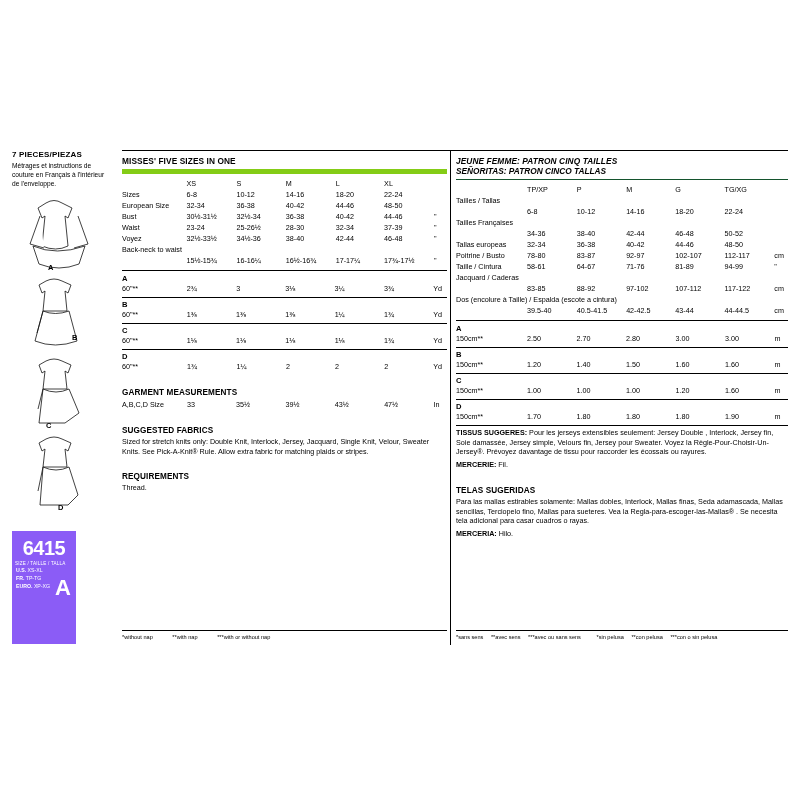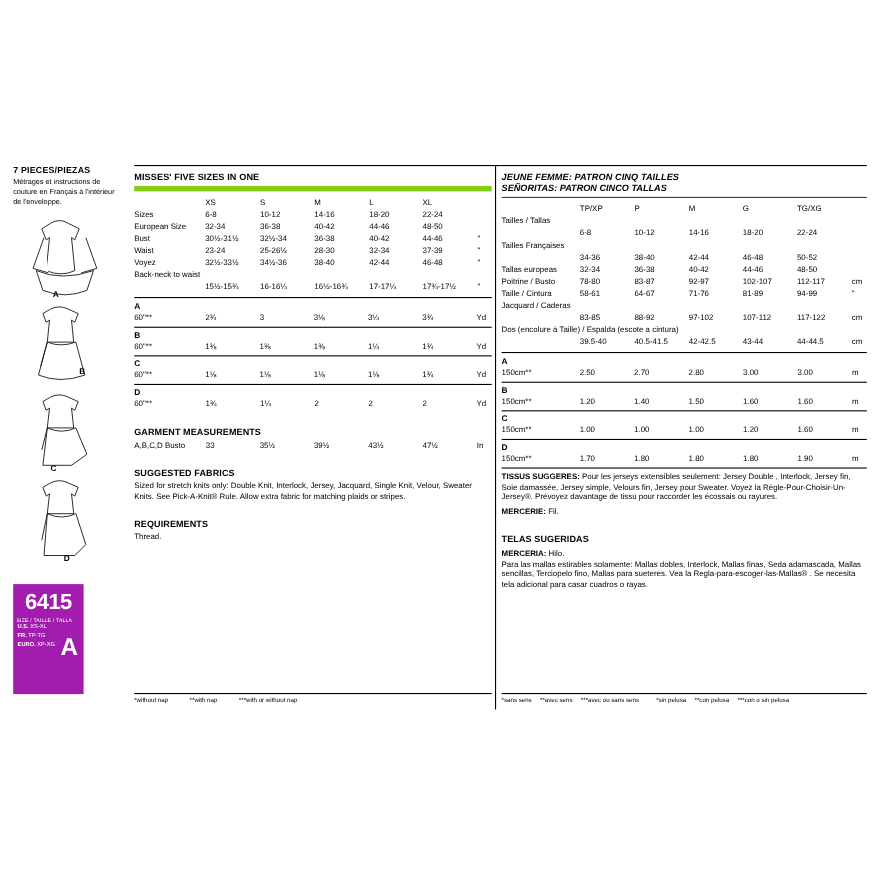--- a/index.html
+++ b/index.html
@@ -25,22 +25,22 @@
     font-size:6.6px;line-height:1.35;margin-top:3px;width:100px;
   }
   .figs{margin-top:6px;}
   .fig{position:relative;height:80px;width:100px;}
   .fig svg{position:absolute;left:0;top:0;}
   .figlabel{
     position:absolute;font-size:7.5px;font-weight:bold;
   }
   
   .tag{
-    position:absolute;left:12px;top:531px;width:64px;height:100px;
-    background:#a21caf;color:#fff;
+    position:absolute;left:12px;top:531px;width:64px;height:113px;
+    background:#8b5cf6;color:#fff;
   }
   .tag .num{
     position:absolute;left:0;top:6px;width:64px;text-align:center;
     font-size:20px;font-weight:bold;letter-spacing:-0.5px;
   }
   .tag .sizes{
     position:absolute;left:4px;top:36px;width:36px;
     font-size:5.2px;line-height:1.5;
   }
   .tag .sizes b{font-size:5.2px;}
@@ -304,21 +304,21 @@
         <td class="c5">2</td>
         <td class="unit">Yd</td>
       </tr>
     </tbody>
       </table>
 
     <div class="sec-head">GARMENT MEASUREMENTS</div>
     <table class="t">
       <tbody>
           <tr>
-        <td class="rowlabel">A,B,C,D Busto</td>
+        <td class="rowlabel">A,B,C,D Size</td>
         <td class="c1">33</td>
         <td class="c2">35½</td>
         <td class="c3">39½</td>
         <td class="c4">43½</td>
         <td class="c5">47½</td>
         <td class="unit">In</td>
       </tr>
     </tbody>
       </table>
 
@@ -514,25 +514,25 @@
     <div class="body-txt">
       <span class="b">TISSUS SUGGERES:</span>
       <span>Pour les jerseys extensibles seulement: Jersey Double , Interlock, Jersey fin, Soie damassée, Jersey simple, Velours fin, Jersey pour Sweater. Voyez la Règle-Pour-Choisir-Un-Jersey®. Prévoyez davantage de tissu pour raccorder les écossais ou rayures.</span>
     </div>
     <div class="body-txt" style="margin-top:3px;">
       <span class="b">MERCERIE:</span>
       <span>Fil.</span>
     </div>
 
     <div class="sec-head">TELAS SUGERIDAS</div>
+    <div class="body-txt">Para las mallas estirables solamente: Mallas dobles, Interlock, Mallas finas, Seda adamascada, Mallas sencillas, Terciopelo fino, Mallas para sueteres. Vea la Regla-para-escoger-las-Mallas® . Se necesita tela adicional para casar cuadros o rayas.</div>
     <div class="body-txt" style="margin-top:3px;">
       <span class="b">MERCERIA:</span>
       <span>Hilo.</span>
     </div>
-    <div class="body-txt">Para las mallas estirables solamente: Mallas dobles, Interlock, Mallas finas, Seda adamascada, Mallas sencillas, Terciopelo fino, Mallas para sueteres. Vea la Regla-para-escoger-las-Mallas® . Se necesita tela adicional para casar cuadros o rayas.</div>
   </div>
 
   <div class="foot" style="left:456px;width:332px;">
     <span style="margin-right:6px;">*sans sens</span>
     <span style="margin-right:6px;">**avec sens</span>
     <span style="margin-right:14px;">***avec ou sans sens</span>
     <span style="margin-right:6px;">*sin pelusa</span>
     <span style="margin-right:6px;">**con pelusa</span>
     <span>***con o sin pelusa</span>
   </div>

